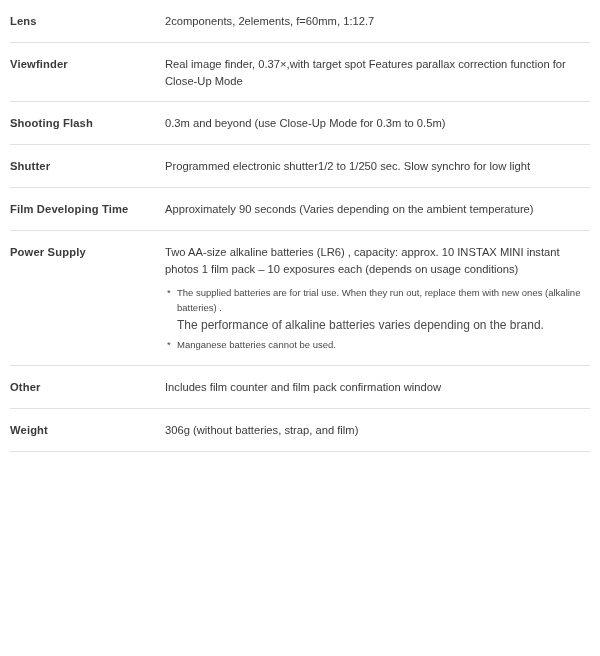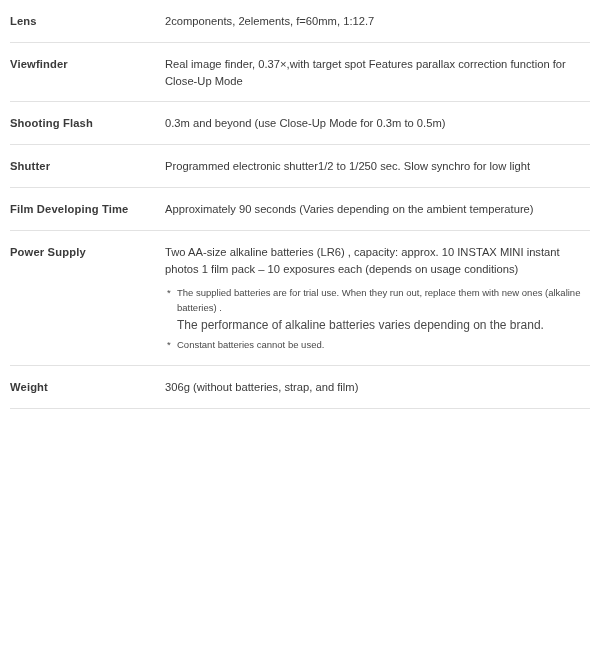--- a/index.html
+++ b/index.html
@@ -122,27 +122,31 @@
           <div>Two AA-size alkaline batteries (LR6) , capacity: approx. 10 INSTAX MINI instant photos 1 film pack – 10 exposures each (depends on usage conditions)</div>
           <div class="notes">
             <div class="note-line">
               <span class="note-star">*</span>
               <span class="note-text">The supplied batteries are for trial use. When they run out, replace them with new ones (alkaline batteries) .</span>
             </div>
             <div class="note-sub">The performance of alkaline batteries varies depending on the brand.</div>
             <div class="note-gap"></div>
             <div class="note-line">
               <span class="note-star">*</span>
-              <span class="note-text">Constant batteries cannot be used.</span>
+              <span class="note-text">Manganese batteries cannot be used.</span>
             </div>
           </div>
         </td>
       </tr>
 
 
+      <tr>
+        <td class="spec-label">Other</td>
+        <td class="spec-value">Includes film counter and film pack confirmation window</td>
+      </tr>
 
 
       <tr>
         <td class="spec-label">Weight</td>
         <td class="spec-value">306g (without batteries, strap, and film)</td>
       </tr>
 
     </tbody>
   </table>
 

